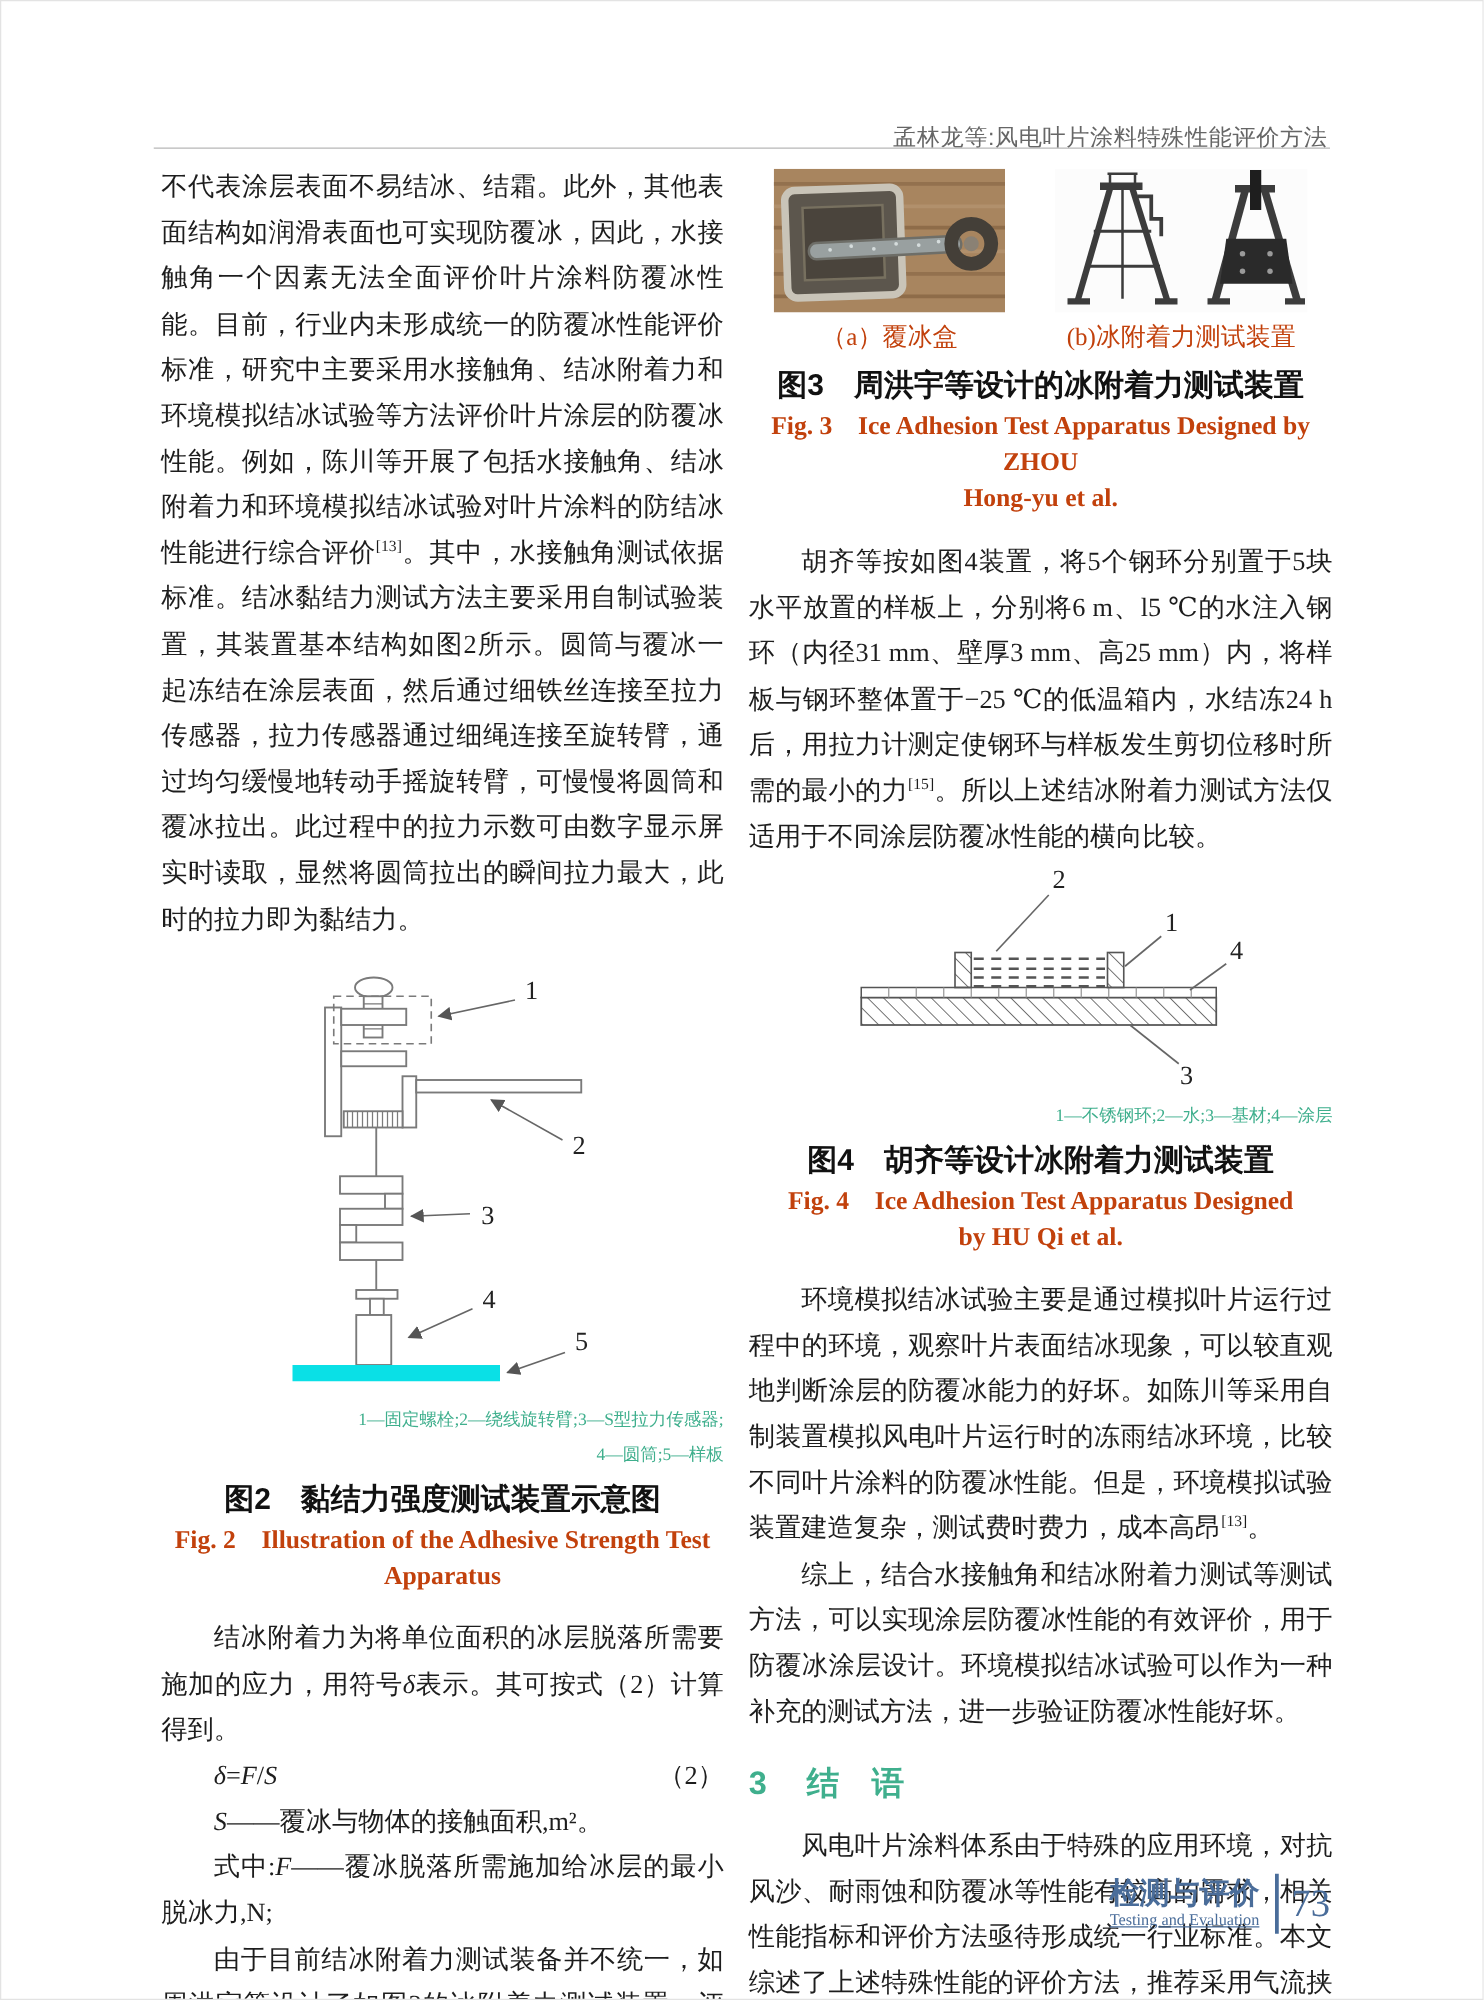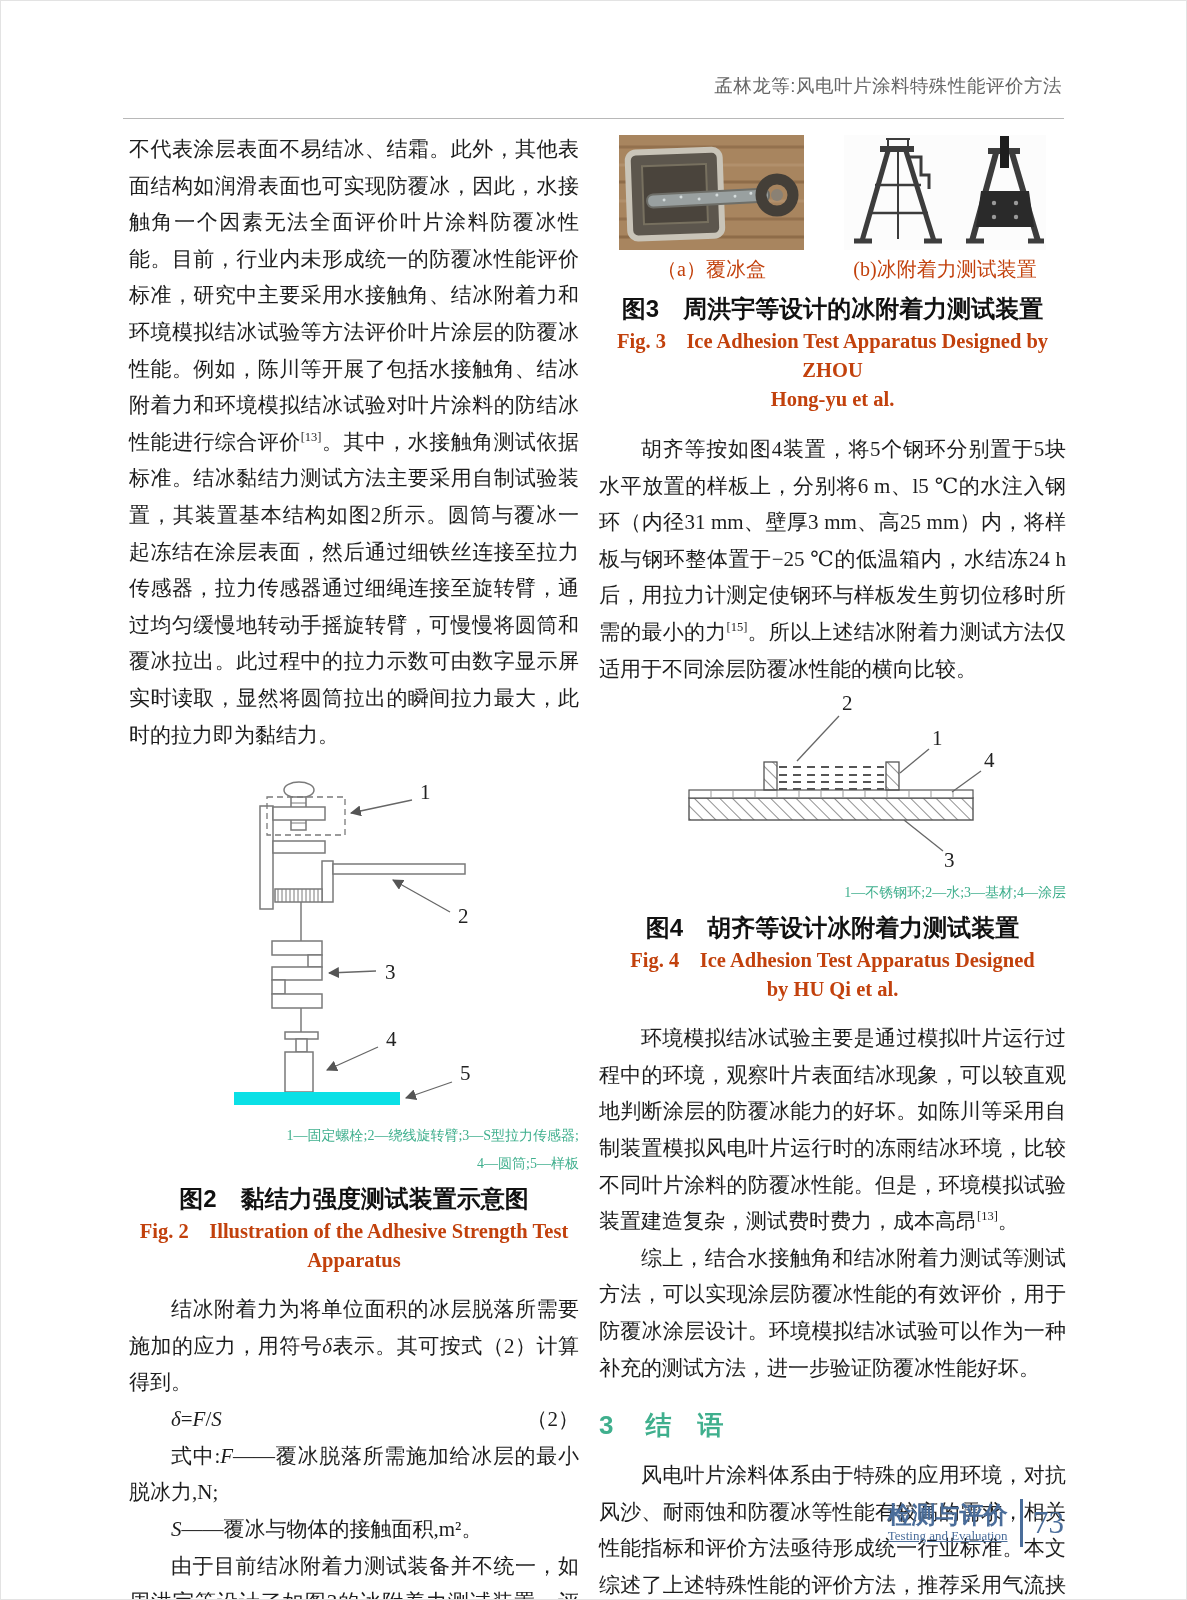--- a/index.html
+++ b/index.html
@@ -2,21 +2,21 @@
 <html><head>
 <meta charset="utf-8">
 <style>
   html,body{margin:0;padding:0;background:#ffffff;}
   .page{
     position:relative;width:1187px;height:1600px;background:#fff;
     font-family:"Liberation Serif","DejaVu Serif",serif;color:#1d1d1d;
     overflow:hidden;border:1px solid #e3e3e3;box-sizing:border-box;
   }
   
-  .running-head{position:absolute;top:72px;right:124px;font-size:18.5px;color:#666;
+  .running-head{position:absolute;top:96px;right:124px;font-size:18.5px;color:#666;
     font-family:"Liberation Sans","DejaVu Sans",sans-serif;letter-spacing:.5px;}
   .head-rule{position:absolute;top:117px;left:122px;right:122px;border-top:1.5px solid #b8b8b8;}
   
   .col{position:absolute;top:130px;}
   .col-left{left:128px;width:450px;}
   .col-right{left:598px;width:467px;}
   .body-text{font-size:21px;line-height:36.6px;text-align:justify;margin:0;text-indent:42px;}
   .no-indent{text-indent:0;}
   sup.ref{font-size:12.5px;line-height:0;vertical-align:super;}
   .it{font-style:italic;}
@@ -117,22 +117,22 @@
       <div class="cap-en">Fig. 2　Illustration of the Adhesive Strength Test Apparatus</div>
     </div>
 
     <p class="body-text" style="margin-top:16px;"><span>结冰附着力为将单位面积的冰层脱落所需要施加的应力，用符号</span><span class="it">δ</span><span>表示。其可按式（2）计算得到。</span></p>
 
     <div class="eq-row">
       <span class="eq-formula"><span class="it">δ</span><span>=</span><span class="it">F</span><span>/</span><span class="it">S</span></span>
       <span class="eq-num">（2）</span>
     </div>
 
+    <p class="body-text"><span class="it">S</span><span>——覆冰与物体的接触面积,m²。</span></p>
     <p class="body-text"><span>式中:</span><span class="it">F</span><span>——覆冰脱落所需施加给冰层的最小脱冰力,N;</span></p>
-    <p class="body-text"><span class="it">S</span><span>——覆冰与物体的接触面积,m²。</span></p>
 
     <p class="body-text"><span>由于目前结冰附着力测试装备并不统一，如周洪宇等设计了如图3的冰附着力测试装置，评价风电叶片疏水性涂层的防覆冰性能</span></p>
   </div>
 
   <div class="col col-right">
 
     <div class="fig-wrap">
       <div class="photo-row">
         <svg width="185" height="115" viewBox="0 0 185 115">
           <rect x="0" y="0" width="185" height="115" fill="#a8855f"></rect>

